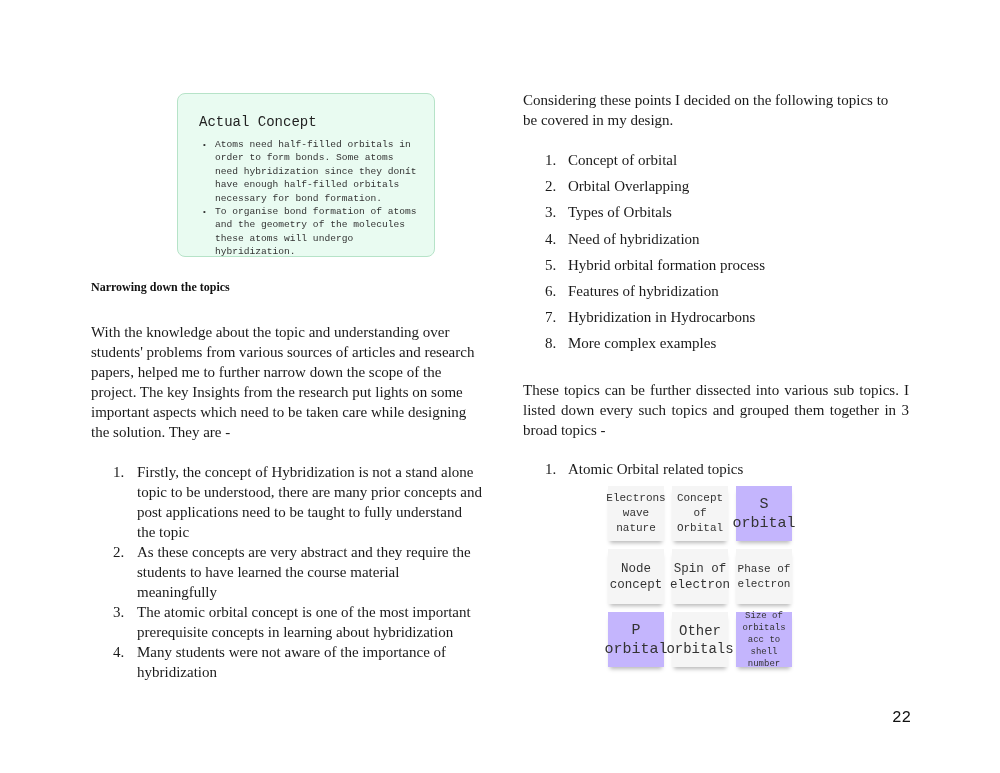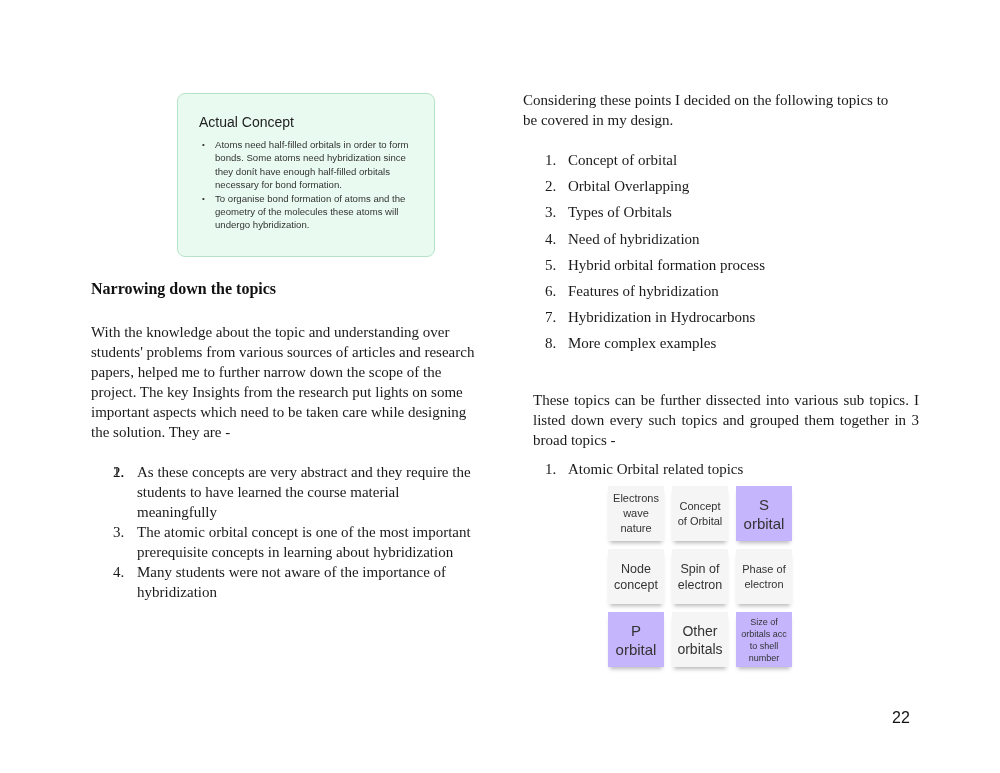--- a/index.html
+++ b/index.html
@@ -1,39 +1,39 @@
 <!DOCTYPE html>
 <html><head>
 <meta charset="utf-8">
 <style>
   html, body { margin:0; padding:0; }
   body { width:1000px; height:773px; background:#ffffff; position:relative; overflow:hidden; color:#1a1a1a; }
   .serif { font-family: "Liberation Serif", "DejaVu Serif", serif; }
-  .sans { font-family: Liberation Sans, sans-serif; }
+  .sans { font-family: Liberation Mono, monospace; }
 
   .concept-card { position:absolute; left:177px; top:93px; width:258px; height:164px; box-sizing:border-box;
     background:#e9fbf1; border:1.5px solid #b6e3c8; border-radius:8px; }
   .concept-card .title { position:absolute; left:21px; top:20px; font-size:14px; color:#222; }
   .concept-card ul { position:absolute; left:24px; top:44px; margin:0; padding:0; list-style:none; width:220px; }
   .concept-card li { font-size:9.6px; line-height:13.4px; color:#333; padding-left:13px; position:relative; }
   .concept-card li::before { content:"\2022"; position:absolute; left:0; top:0; font-size:8px; }
 
-  .heading { position:absolute; left:91px; top:280px; font-size:16px; font-weight:bold; color:#111; }
+  .heading { position:absolute; left:91px; top:280px; font-size:12px; font-weight:bold; color:#111; }
   .intro { position:absolute; left:91px; top:322px; width:395px; font-size:15px; line-height:20px; margin:0; }
 
   .insights { position:absolute; left:113px; top:462px; width:370px; margin:0; padding:0; list-style:none; }
   .insights li { font-size:15px; line-height:20px; position:relative; padding-left:24px; }
   .insights li .num { position:absolute; left:0; top:0; }
 
   .lead { position:absolute; left:523px; top:90px; width:380px; font-size:15px; line-height:20px; margin:0; }
   .topics { position:absolute; left:545px; top:150px; margin:0; padding:0; list-style:none; }
   .topics li { font-size:15px; height:26.2px; line-height:20px; position:relative; padding-left:23px; }
   .topics li .num { position:absolute; left:0; top:0; }
 
-  .dissect { position:absolute; left:523px; top:380px; width:386px; font-size:15px; line-height:20px; margin:10px; text-align:justify; }
+  .dissect { position:absolute; left:523px; top:380px; width:386px; font-size:15px; line-height:20px; margin:0; text-align:justify; }
   .broad { position:absolute; left:545px; top:459px; margin:0; padding:0; list-style:none; }
   .broad li { font-size:15px; line-height:20px; position:relative; padding-left:23px; }
   .broad li .num { position:absolute; left:0; top:0; }
 
   .stickies { position:absolute; left:572px; top:486px; display:grid; grid-template-columns:repeat(3, 56px); column-gap:8px; row-gap:8px;margin-left:36px; }
   .sticky { width:56px; height:55px; display:flex; align-items:center; justify-content:center; text-align:center;
     box-shadow:0 4px 4px -2px rgba(0,0,0,0.28); color:#333; box-sizing:border-box; padding:2px; }
   .sticky.white { background:#f5f5f5; }
   .sticky.yellow { background:#c4b5fd; }
   .sticky span { display:block; }
@@ -52,21 +52,21 @@
   <ul>
     <li>Atoms need half-filled orbitals in order to form bonds. Some atoms need hybridization since they donít have enough half-filled orbitals necessary for bond formation.</li>
     <li>To organise bond formation of atoms and the geometry of the molecules these atoms will undergo hybridization.</li>
   </ul>
 </div>
 
 <div class="heading serif">Narrowing down the topics</div>
 <p class="intro serif">With the knowledge about the topic and understanding over students' problems from various sources of articles and research papers, helped me to further narrow down the scope of the project. The key Insights from the research put lights on some important aspects which need to be taken care while designing the solution. They are -</p>
 
 <ol class="insights serif">
-  <li><span class="num">1.</span></li>
+  <li><span class="num">1.</span><span>Firstly, the concept of Hybridization is not a stand alone topic to be understood, there are many prior concepts and post applications need to be taught to fully understand the topic</span></li>
   <li><span class="num">2.</span><span>As these concepts are very abstract and they require the students to have learned the course material meaningfully</span></li>
   <li><span class="num">3.</span><span>The atomic orbital concept is one of the most important prerequisite concepts in learning about hybridization</span></li>
   <li><span class="num">4.</span><span>Many students were not aware of the importance of hybridization</span></li>
 </ol>
 
 <p class="lead serif">Considering these points I decided on the following topics to be covered in my design.</p>
 
 <ol class="topics serif">
   <li><span class="num">1.</span><span>Concept of orbital</span></li>
   <li><span class="num">2.</span><span>Orbital Overlapping</span></li>

